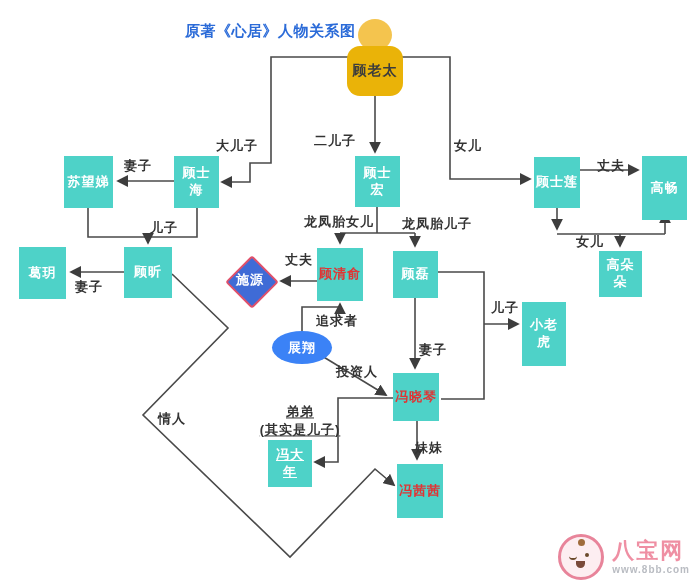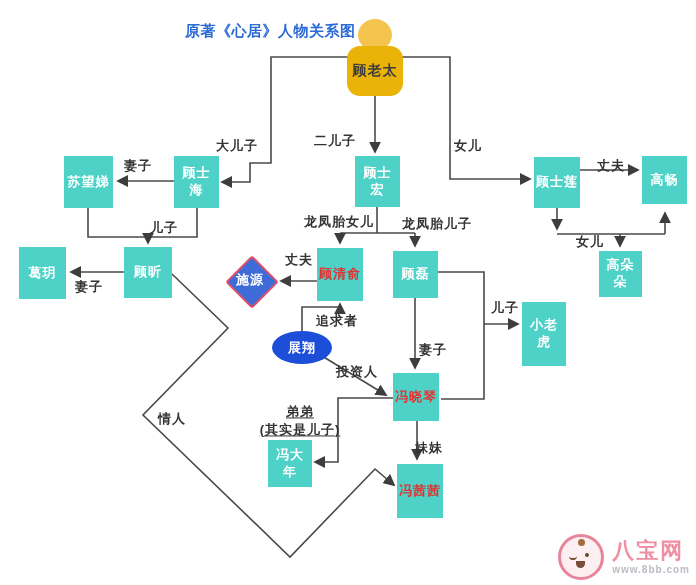--- a/index.html
+++ b/index.html
@@ -31,21 +31,21 @@
     background:#eab308;z-index:2;display:flex;align-items:center;justify-content:center;
     font-size:14px;font-weight:bold;color:#3c3c3c;letter-spacing:1px;}
   
   .diamond-wrap{position:absolute;left:224px;top:254px;width:52px;height:52px;z-index:2;}
   .diamond{position:absolute;left:9px;top:9px;width:34px;height:34px;background:#3f6bd6;
     border:2.5px solid #e0506a;transform:rotate(45deg);border-radius:3px;}
   .diamond-label{position:absolute;left:0;top:0;width:52px;height:52px;display:flex;
     align-items:center;justify-content:center;color:#fff;font-size:13px;font-weight:bold;letter-spacing:1px;}
   
   .ellipse{position:absolute;left:272px;top:331px;width:60px;height:33px;border-radius:50%;
-    background:#1d4ed8;z-index:2;display:flex;align-items:center;justify-content:center;
+    background:#3b82f6;z-index:2;display:flex;align-items:center;justify-content:center;
     color:#fff;font-size:13px;font-weight:bold;letter-spacing:1px;}
   
   .wm{position:absolute;right:6px;bottom:5px;z-index:4;display:flex;align-items:center;}
   .wm-logo{position:relative;width:40px;height:40px;border-radius:50%;
     border:3px solid #e8849a;background:#fdeef1;margin-right:8px;}
   .wm-hair{position:absolute;left:17px;top:2px;width:7px;height:7px;border-radius:50%;background:#a06c3c;}
   .wm-eye-l{position:absolute;left:8px;top:16px;width:8px;height:5px;
     border-bottom:2px solid #6b4a2b;border-radius:0 0 8px 8px;}
   .wm-eye-r{position:absolute;left:24px;top:16px;width:4px;height:4px;border-radius:50%;background:#6b4a2b;}
   .wm-mouth{position:absolute;left:15px;top:24px;width:9px;height:7px;border-radius:0 0 9px 9px;background:#7a4a3a;}
@@ -121,30 +121,30 @@
     </div>
   <div class="nbox" style="left:393px;top:251px;width:45px;height:47px;">
       <span>顾磊</span>
     </div>
   <div class="nbox" style="left:522px;top:302px;width:44px;height:64px;">
       <span>小老虎</span>
     </div>
   <div class="nbox red" style="left:393px;top:373px;width:46px;height:48px;">
       <span>冯晓琴</span>
     </div>
-  <div class="nbox" style="left:268px;top:440px;width:44px;height:47px;">
+  <div class="nbox" style="left:268px;top:440px;width:44px;height:47px;text-decoration:underline;">
       <span>冯大年</span>
     </div>
   <div class="nbox red" style="left:397px;top:464px;width:46px;height:54px;">
       <span>冯茜茜</span>
     </div>
   <div class="nbox" style="left:534px;top:157px;width:46px;height:51px;">
       <span>顾士莲</span>
     </div>
-  <div class="nbox" style="left:642px;top:156px;width:45px;height:48px;">
+  <div class="nbox" style="left:642px;top:156px;width:45px;height:64px;">
       <span>高畅</span>
     </div>
   <div class="nbox" style="left:599px;top:251px;width:43px;height:46px;">
       <span>高朵朵</span>
     </div>
 
   <div class="diamond-wrap">
     <div class="diamond"></div>
     <div class="diamond-label">施源</div>
   </div>

